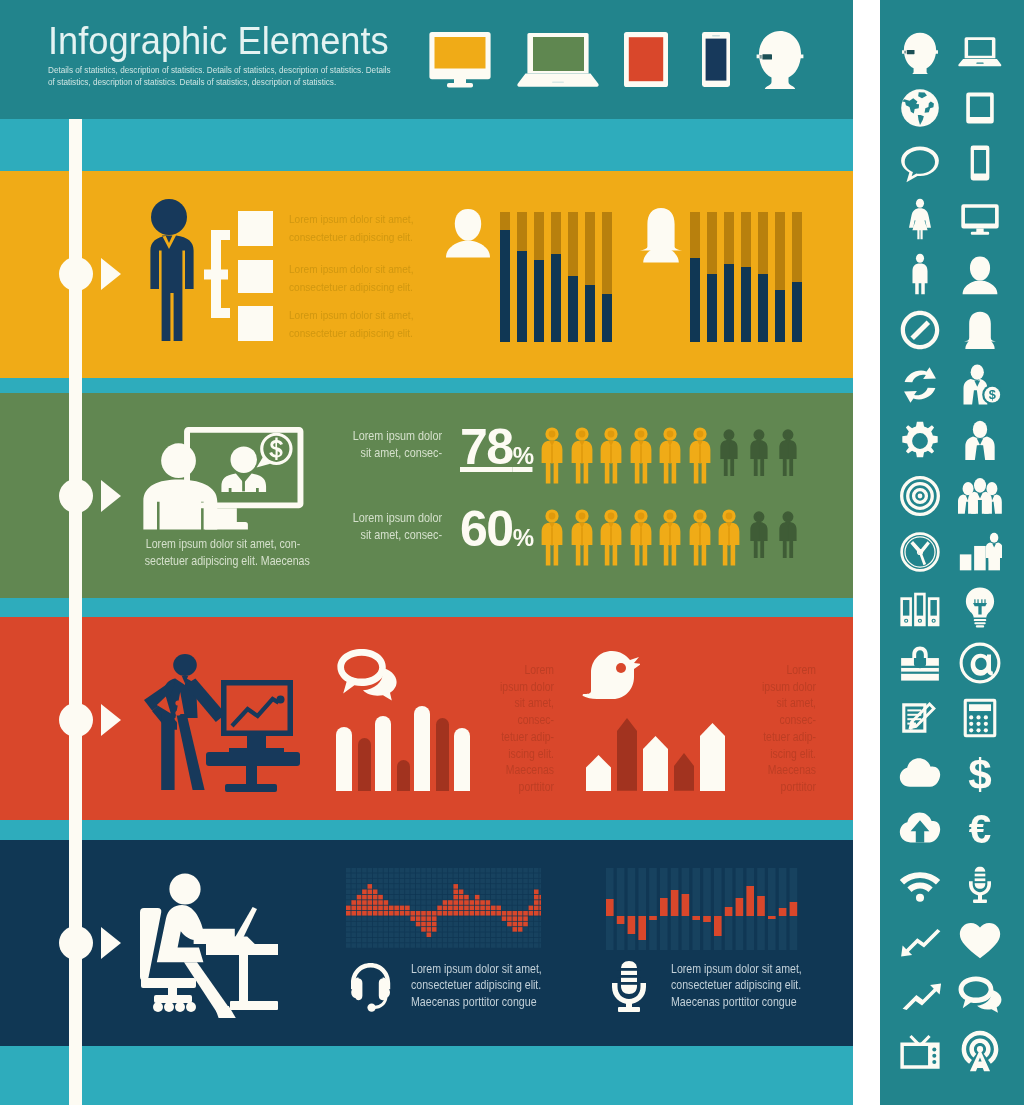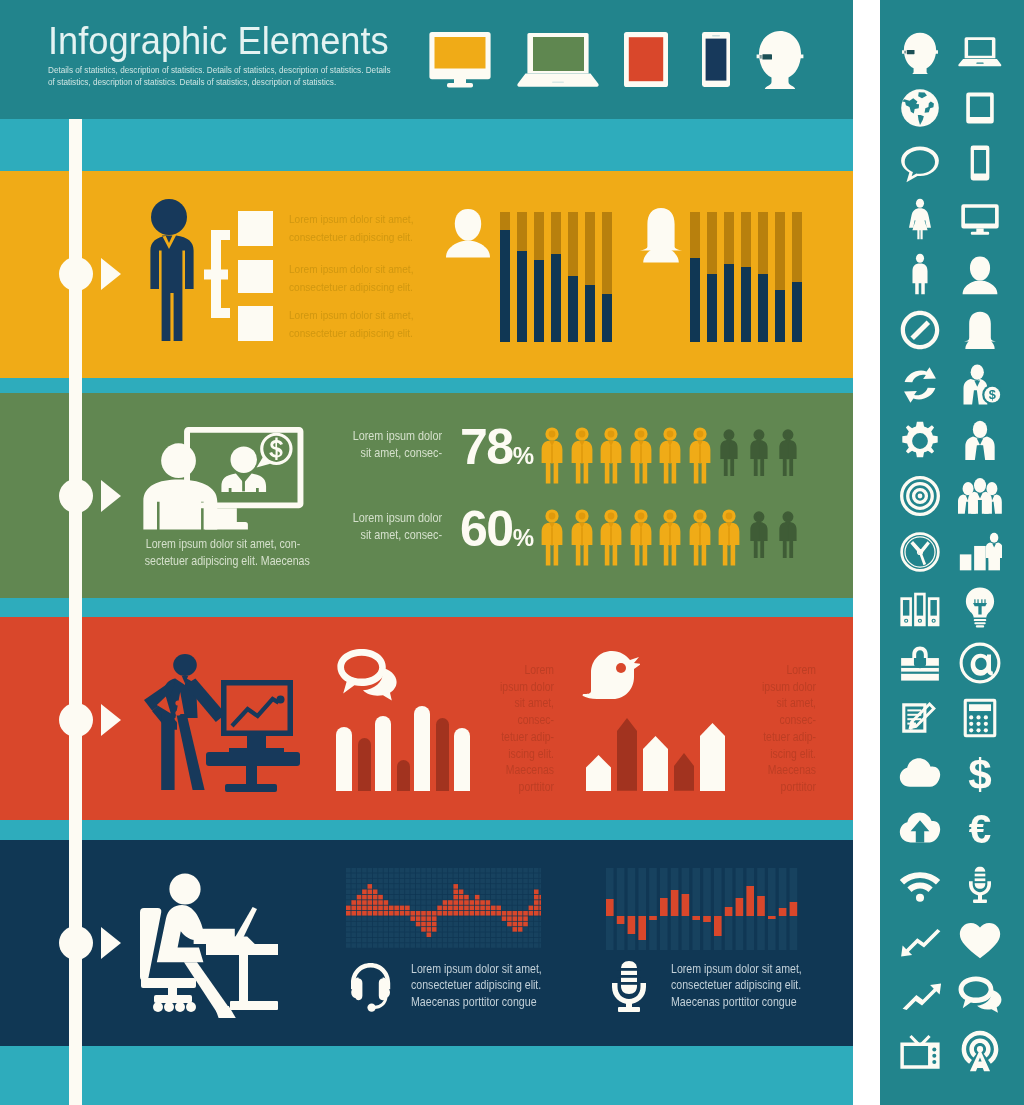--- a/index.html
+++ b/index.html
@@ -160,21 +160,21 @@
     <circle cx="138" cy="25" r="14.8" fill="none" stroke="#fdfbf3" stroke-width="3.2"></circle>
     <path d="M137 13.5 h2.3 v2.6 c2.8 0.3 4.6 1.7 5.4 3.9 l-2.8 1.2 c-0.6 -1.4 -1.6 -2.2 -3.2 -2.4 v4.6 c3.6 1 5.6 2.4 5.6 5.4 c0 2.7 -2 4.6 -5.1 5 v2.4 h-2.3 v-2.4 c-3.2 -0.3 -5.3 -1.9 -6.1 -4.5 l2.9 -1.1 c0.6 1.7 1.7 2.6 3.5 2.8 v-5 c-3.4 -1 -5.3 -2.4 -5.3 -5.2 c0 -2.6 2 -4.4 5 -4.8 z
              M137 19 c-1.3 0.2 -2.1 0.9 -2.1 2 c0 1 0.6 1.6 2.1 2.1 z
              M139.3 27.4 v4.3 c1.4 -0.2 2.3 -1 2.3 -2.1 c0 -1 -0.6 -1.7 -2.3 -2.2 z" fill="#fdfbf3"></path>
     <circle cx="39" cy="37" r="17.6" fill="#fdfbf3"></circle>
     <path d="M39 56 C19 56 3.4 62 3.4 78 v28.6 h13.8 v-28 h2.6 v28 h42 v-28 h2.6 v28 h13.8 v-28.6 C78.2 62 59 56 39 56 z" fill="#fdfbf3"></path>
   </svg>
   <div class="abs" style="left:133px;top:536px;width:180px;font-size:12.2px;line-height:17.4px;color:#d5e0cc;text-align:center;transform:scaleX(0.87);transform-origin:center top;white-space:nowrap;"><span>Lorem ipsum dolor sit amet, con-</span><br><span>sectetuer adipiscing elit. Maecenas</span></div>
 
   <div class="abs" style="left:332px;top:428px;width:110px;font-size:12.4px;line-height:17.4px;color:#d5e0cc;text-align:right;transform:scaleX(0.87);transform-origin:right top;"><span>Lorem ipsum dolor</span><br><span>sit amet, consec-</span></div>
-  <div class="abs" style="left:460px;top:422px;font-size:50px;font-weight:bold;color:#fdfbf3;letter-spacing:-1.5px;line-height:50px;"><span>78</span><span style="font-size:24px;">%</span></div>
+  <div class="abs" style="left:460px;top:422px;font-size:50px;font-weight:bold;color:#fdfbf3;letter-spacing:-1.5px;line-height:50px;text-decoration:underline;"><span>78</span><span style="font-size:24px;">%</span></div>
   <div id="gpeople1" class="abs" style="left:540px;top:427px;width:280px;height:60px;">
       <div class="abs" style="left: 0px; top: 0px;"><svg width="24" height="58" viewBox="0 0 24 58">
     <circle cx="12" cy="7" r="6.6" fill="#f0ab17"></circle>
     <circle cx="12" cy="7" r="3.4" fill="#e09a0c"></circle>
     <path d="M12 13.4 c-7.2 0 -10.4 3.2 -10.4 9.4 v13.2 h4.2 v20.6 h4.6 v-20.6 h3.2 v20.6 h4.6 v-20.6 h4.2 v-13.2 c0 -6.2 -3.2 -9.4 -10.4 -9.4 z" fill="#f0ab17"></path>
     <path d="M9.2 13.6 h5.6 l-2.8 5.6 z" fill="#e09a0c"></path>
     <rect x="11.2" y="18.6" width="1.6" height="18" fill="#e09a0c"></rect>
   </svg></div>
       <div class="abs" style="left: 29.5px; top: 0px;"><svg width="24" height="58" viewBox="0 0 24 58">
     <circle cx="12" cy="7" r="6.6" fill="#f0ab17"></circle>

